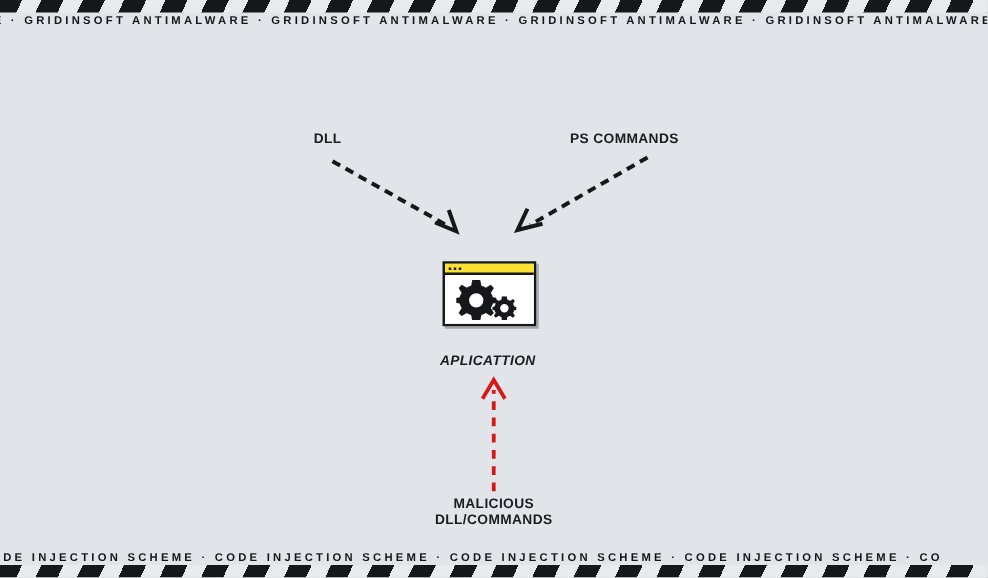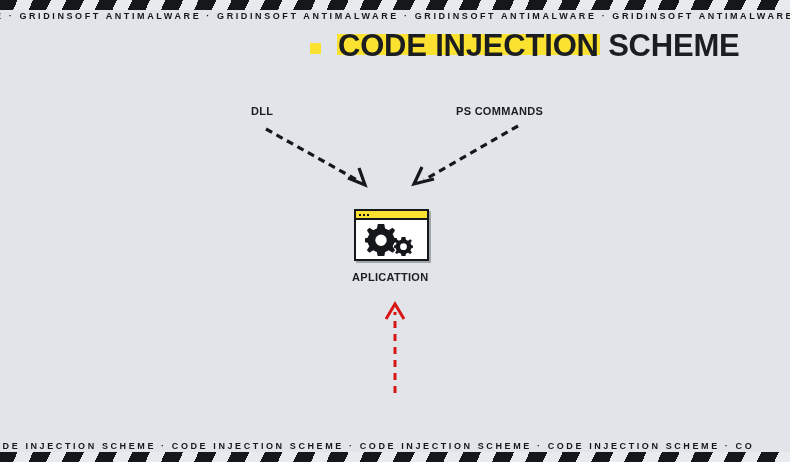--- a/index.html
+++ b/index.html
@@ -101,21 +101,21 @@
     position: absolute;
     font-size: 11px;
     font-weight: bold;
     color: #1b1d20;
     letter-spacing: 0.3px;
     white-space: nowrap;
     font-family: "Liberation Sans", sans-serif;
   }
   .label-dll { left: 251px; top: 105px; }
   .label-ps { left: 456px; top: 105px; }
-  .label-app { left: 352px; top: 271px; }
+  .label-app { left: 352px; top: 283px; font-style: italic; }
   .label-mal {
     left: 336px;
     top: 397px;
     width: 118px;
     text-align: center;
     line-height: 12.5px;
   }
 
   
   .arrows {
@@ -173,28 +173,28 @@
 <body>
 
 <div class="stage">
 
   <div class="hazard hazard-top"></div>
 
   <div class="marquee marquee-top">
     <span class="marquee-inner">ANTIMALWARE · GRIDINSOFT ANTIMALWARE · GRIDINSOFT ANTIMALWARE · GRIDINSOFT ANTIMALWARE · GRIDINSOFT ANTIMALWARE</span>
   </div>
 
-  <div class="title-row">
-    <div class="title-bullet"></div>
-    <div class="title-text"><span class="hl">CODE INJECTION</span><span> SCHEME</span></div>
-  </div>
 
   <div class="node-label label-dll">DLL</div>
   <div class="node-label label-ps">PS COMMANDS</div>
   <div class="node-label label-app">APLICATTION</div>
+  <div class="node-label label-mal">
+    <span>MALICIOUS</span><br>
+    <span>DLL/COMMANDS</span>
+  </div>
 
   <svg class="arrows" viewBox="0 0 790 462">
 
     <g>
       <line x1="266" y1="129" x2="357" y2="180" stroke="#15171a" stroke-width="3.2" stroke-dasharray="7,5"></line>
       <polyline points="348,178 365,185 359,168" fill="none" stroke="#15171a" stroke-width="3.2" stroke-linecap="butt" stroke-linejoin="miter"></polyline>
     </g>
 
     <g>
       <line x1="518" y1="126" x2="424" y2="180" stroke="#15171a" stroke-width="3.2" stroke-dasharray="7,5"></line>

